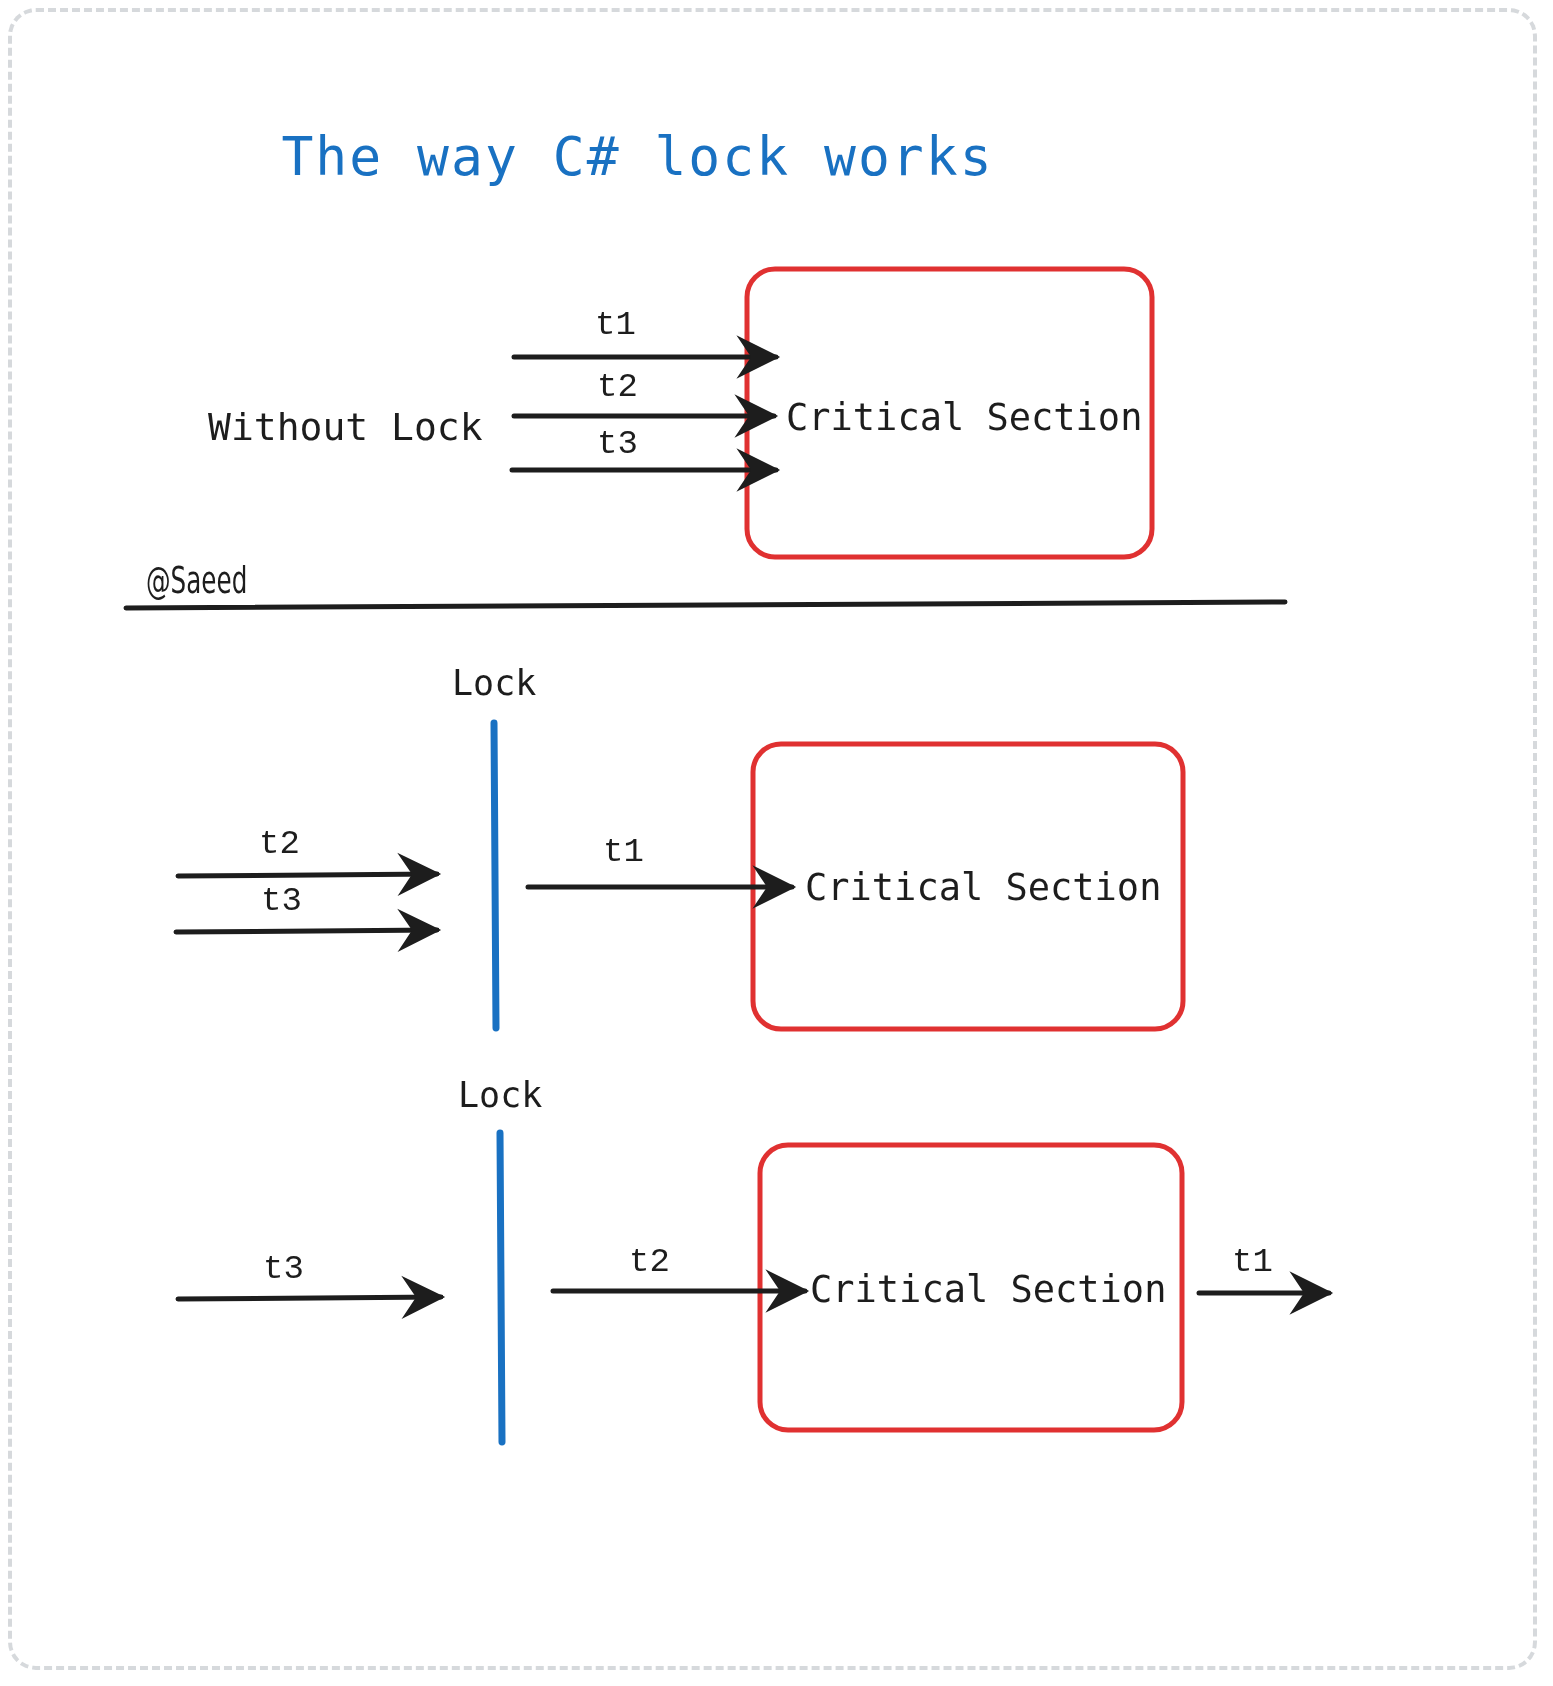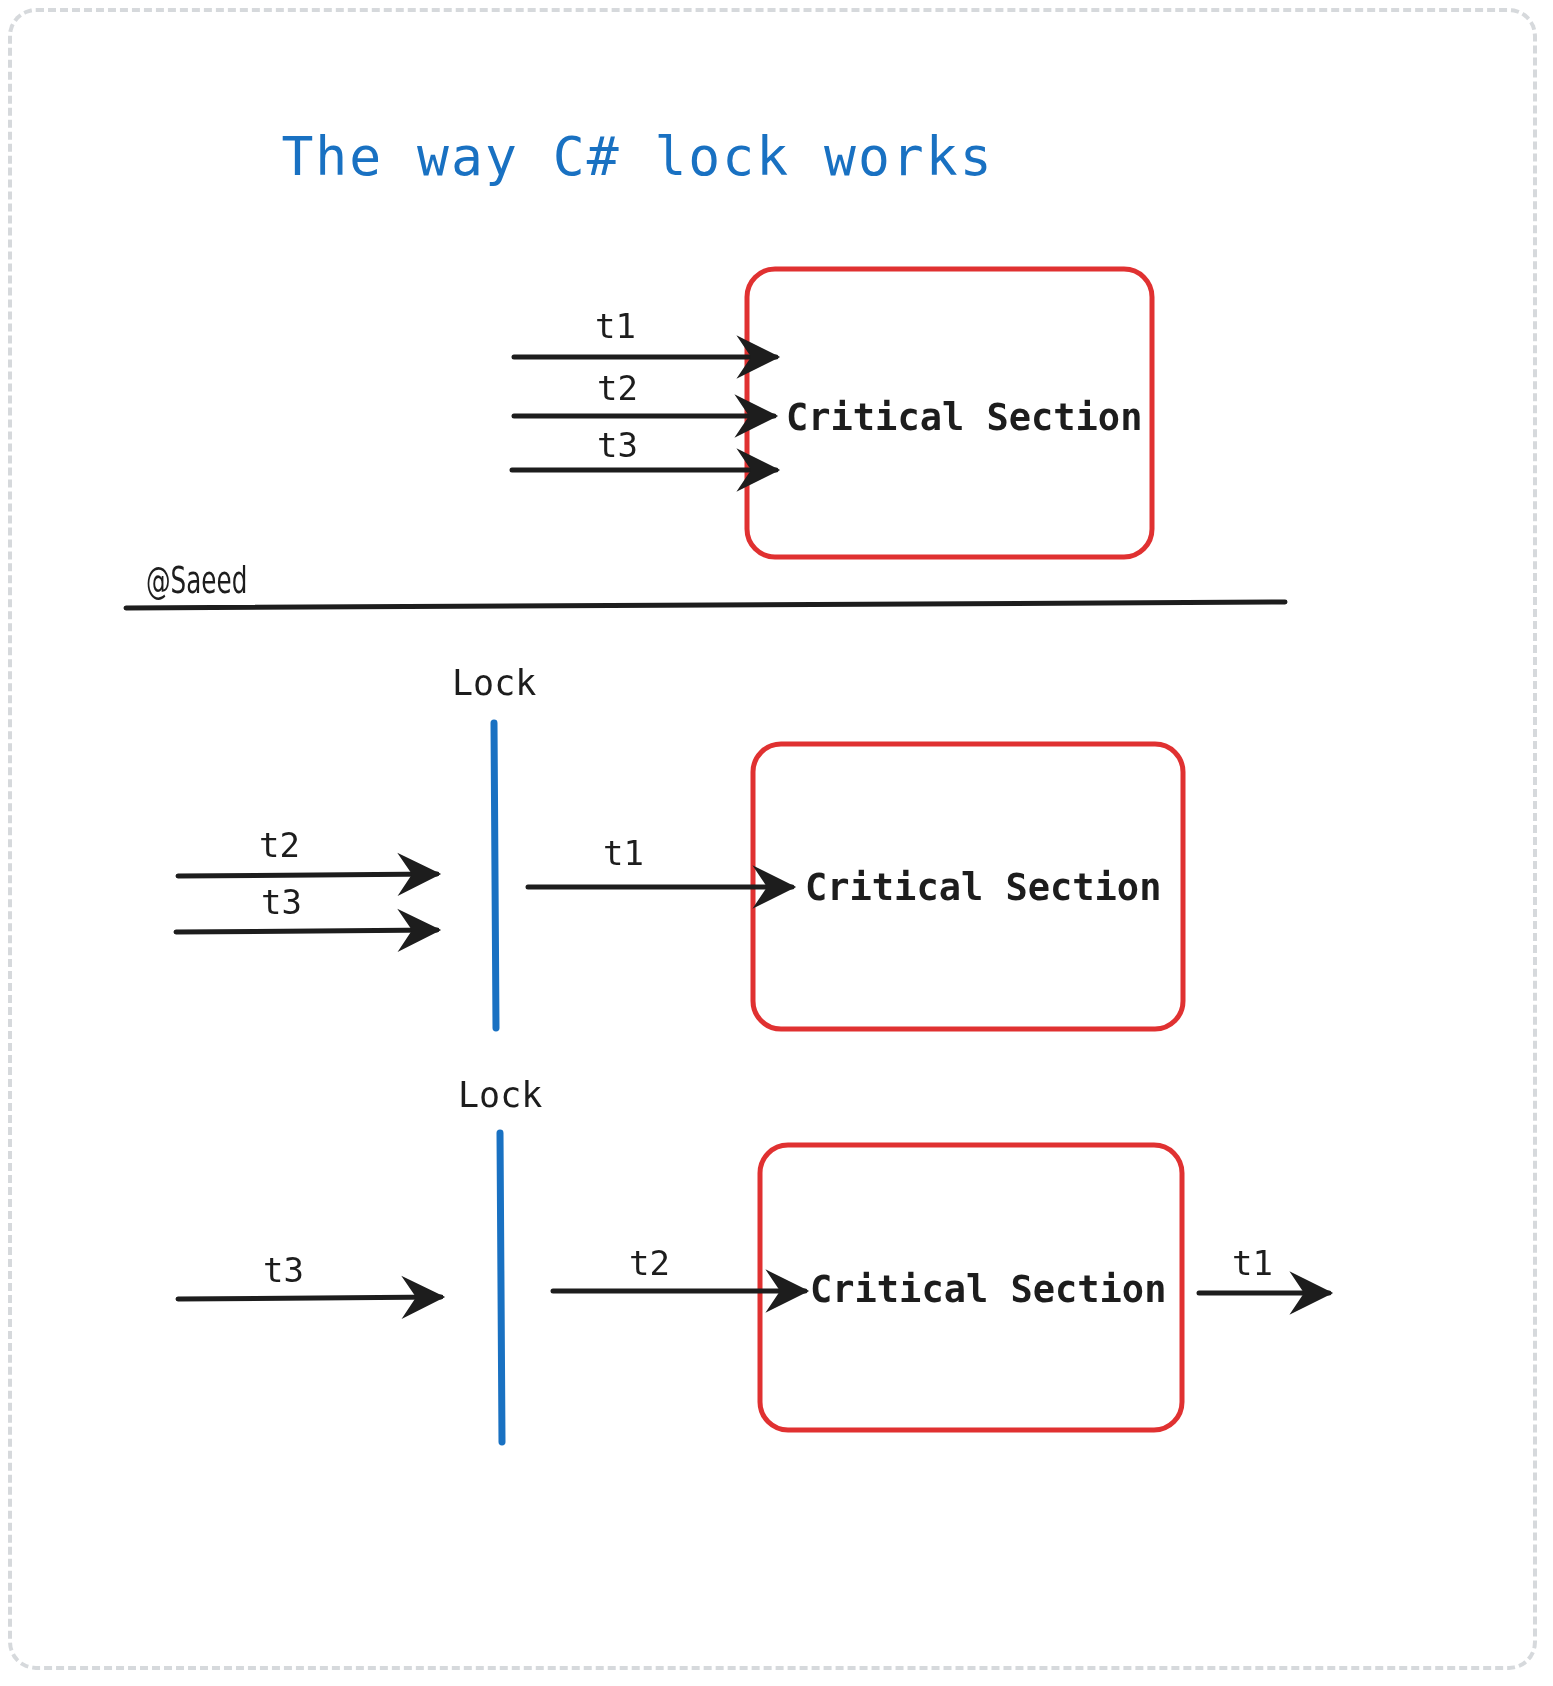--- a/index.html
+++ b/index.html
@@ -49,27 +49,27 @@
     white-space: nowrap;
   }
   .mono-label {
     position: absolute;
     font-family: "DejaVu Sans Mono", "Liberation Mono", monospace;
     color: #1d1d1d;
     white-space: nowrap;
   }
   .thread-label {
     font-size: 34px;
+    font-family: Liberation Mono, monospace;
   }
   .section-label {
     font-size: 38px;
   }
   .crit-label {
     font-size: 37px;
-    font-weight: bold;
   }
   .lock-label {
     font-size: 35px;
     text-align: center;
   }
   .handle-label {
     position: absolute;
     font-family: "DejaVu Sans", "Liberation Sans", sans-serif;
     font-size: 38px;
     font-stretch: condensed;
@@ -143,20 +143,21 @@
       <line x1="178" y1="1299" x2="441" y2="1297" stroke="#1d1d1d" stroke-width="5" stroke-linecap="round" marker-end="url(#ah)"></line>
     </g>
     <g>
       <line x1="553" y1="1291" x2="805" y2="1291" stroke="#1d1d1d" stroke-width="5" stroke-linecap="round" marker-end="url(#ah)"></line>
     </g>
     <g>
       <line x1="1199" y1="1293" x2="1329" y2="1293" stroke="#1d1d1d" stroke-width="5" stroke-linecap="round" marker-end="url(#ah)"></line>
     </g>
   </svg>
 
+  <div class="mono-label section-label" style="left:208px; top:405px;">Without Lock</div>
 
   <div class="mono-label thread-label" style="left:595px; top:306px;">t1</div>
   <div class="mono-label thread-label" style="left:597px; top:368px;">t2</div>
   <div class="mono-label thread-label" style="left:597px; top:425px;">t3</div>
 
   <div class="mono-label crit-label" style="left:786px; top:396px;">Critical Section</div>
 
   <div class="handle-label" style="left:146px; top:558px;">@Saeed</div>
 
   <div class="mono-label lock-label" style="left:452px; top:663px;">Lock</div>

